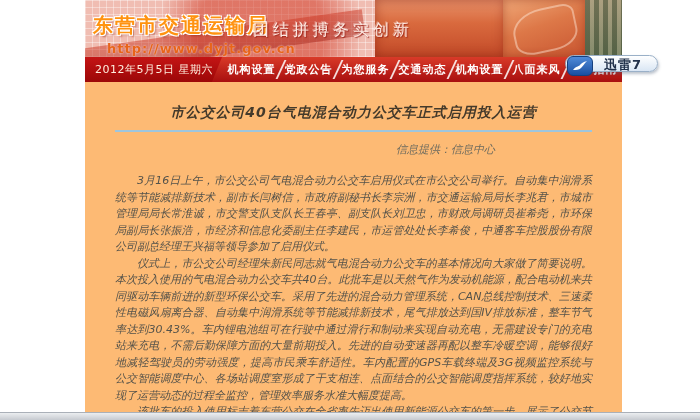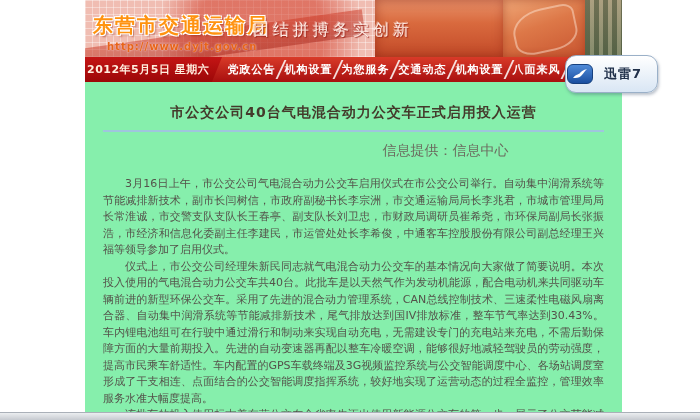--- a/index.html
+++ b/index.html
@@ -27,55 +27,55 @@
     box-shadow:inset 0 0 10px rgba(130,30,10,.45); }
   .photo-road:after { content:""; position:absolute; left:10px; top:8px; width:60px; height:40px;
     border:2px solid rgba(255,235,220,.45); border-radius:50% 20% 40% 30%; transform:rotate(-12deg); }
   .photo-people { position:absolute; left:500px; top:0; width:37px; height:57px;
     background:
       repeating-linear-gradient(90deg, rgba(40,60,35,.55) 0 5px, rgba(120,130,100,.35) 5px 9px),
       linear-gradient(#c8b090,#8a9070); }
   .logo-block { position:absolute; left:8px; top:12px; z-index:3; }
   .logo-title { font-size:20px; font-weight:bold; color:#ff9310; letter-spacing:2px;
     text-shadow:-1px -1px 0 #fff, 1px -1px 0 #fff, -1px 1px 0 #fff, 1px 1px 0 #fff, 2px 2px 2px rgba(150,40,20,.6); }
-  .logo-url { font-size:10px; font-weight:bold; color:#e8641a; letter-spacing:1px; margin:2px 0 1px 14px;
+  .logo-url { font-size:13px; font-weight:bold; color:#e8641a; letter-spacing:1px; margin:2px 0 1px 14px;
     text-shadow:0 0 2px rgba(255,255,255,.9); }
   .slogan { position:absolute; left:168px; top:20px; z-index:3; font-size:16px; font-weight:normal;
     color:#fde9e2; letter-spacing:4px;
     text-shadow:1px 1px 1px rgba(150,30,20,.8), -1px -1px 0 rgba(255,255,255,.35); }
 
   
   .nav { display:flex; height:25px; background:linear-gradient(#d93a28,#a80f0f); }
   .nav-date { width:138px; background:linear-gradient(#c41414,#9c0808); color:#ffeede;
-    font-size:11px; font-weight:bold; display:flex; align-items:center; padding-left:2px;
+    font-size:11px; font-weight:normal; display:flex; align-items:center; padding-left:10px;
     letter-spacing:.5px; position:relative; }
   .nav-date:after { content:""; position:absolute; right:-6px; top:0; width:12px; height:100%;
     background:linear-gradient(#d93a28,#a80f0f); transform:skewX(-22deg); }
   .nav-tabs { flex:1; display:flex; }
   .nav-tab { flex:1; display:flex; align-items:center; justify-content:center; color:#ffffff;
     font-size:11px; font-weight:bold; position:relative; cursor:pointer; letter-spacing:1px; }
   .nav-tab:before { content:""; position:absolute; left:0; top:3px; bottom:3px; width:2px;
     background:rgba(255,255,255,.85); transform:skewX(-25deg); }
   .nav-tab:first-child:before { display:none; }
 
   
-  .content { background:#86efac; height:330px; padding:0 18px; }
+  .content { background:#fdba74; height:330px; padding:0 30px;font-style:italic; }
   .article-title { text-align:center; padding-top:22px; font-size:14px; font-weight:bold;
     color:#443a2b; letter-spacing:1px; }
   .title-rule { height:2px; background:#9fc6dd; margin-top:8px; }
-  .article-source { text-align:center; margin-top:10px; font-size:14px; color:#6b6a5e;
+  .article-source { text-align:center; margin-top:10px; font-size:11px; color:#6b6a5e;
     position:relative; left:92px; }
   .article-body { margin-top:16px; font-size:11px; color:#54524a; line-height:16.5px;
     text-align:justify; }
   .para { text-indent:2em; }
 
   
-  .xunlei { position:absolute; left:565px; top:55px; width:93px; height:38px; z-index:10;
+  .xunlei { position:absolute; left:565px; top:55px; width:93px; height:17px; z-index:10;
     background:linear-gradient(#ffffff,#d9e6f4); border:1px solid #9ab0c8; border-radius:11px;
-    box-shadow:1px 2px 3px rgba(60,80,110,.35); display:flex; align-items:center; cursor:pointer; }
+    box-shadow:1px 2px 3px rgba(60,80,110,.35); display:flex; align-items:flex-start; cursor:pointer; }
   .xunlei-btn { width:26px; height:20px; margin-left:1px; border-radius:6px;
     background:linear-gradient(#4f8ad8,#1a4fa0); border:1px solid #16407e;
     display:flex; align-items:center; justify-content:center; }
   .xunlei-label { flex:1; text-align:center; font-size:13px; font-weight:bold; color:#20304a;
     padding-right:4px; letter-spacing:1px; }
 
   
   .bottom-bar { position:absolute; left:0; bottom:0; width:700px; height:8px;
     background:linear-gradient(#eceef0,#c6cad0); border-top:1px solid #aab0b8; }
 </style>
@@ -93,22 +93,22 @@
     <div class="logo-block">
       <div class="logo-title">东营市交通运输局</div>
       <div class="logo-url">http://www.dyjt.gov.cn</div>
     </div>
     <div class="slogan">团结拼搏务实创新</div>
   </div>
 
   <div class="nav">
     <div class="nav-date">2012年5月5日 星期六</div>
     <div class="nav-tabs">
+      <span class="nav-tab">机构设置</span>
       <span class="nav-tab">党政公告</span>
-      <span class="nav-tab">机构设置</span>
       <span class="nav-tab">为您服务</span>
       <span class="nav-tab">交通动态</span>
       <span class="nav-tab">机构设置</span>
       <span class="nav-tab">八面来风</span>
       <span class="nav-tab">办事指南</span>
     </div>
   </div>
 
   <div class="content">
     <div class="article-title">市公交公司40台气电混合动力公交车正式启用投入运营</div>

